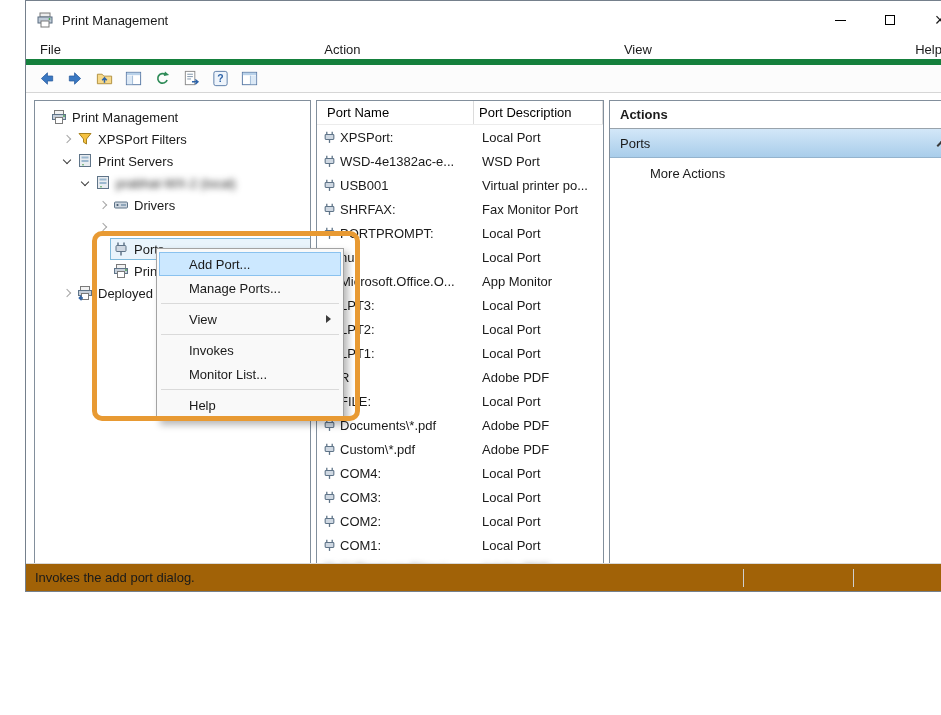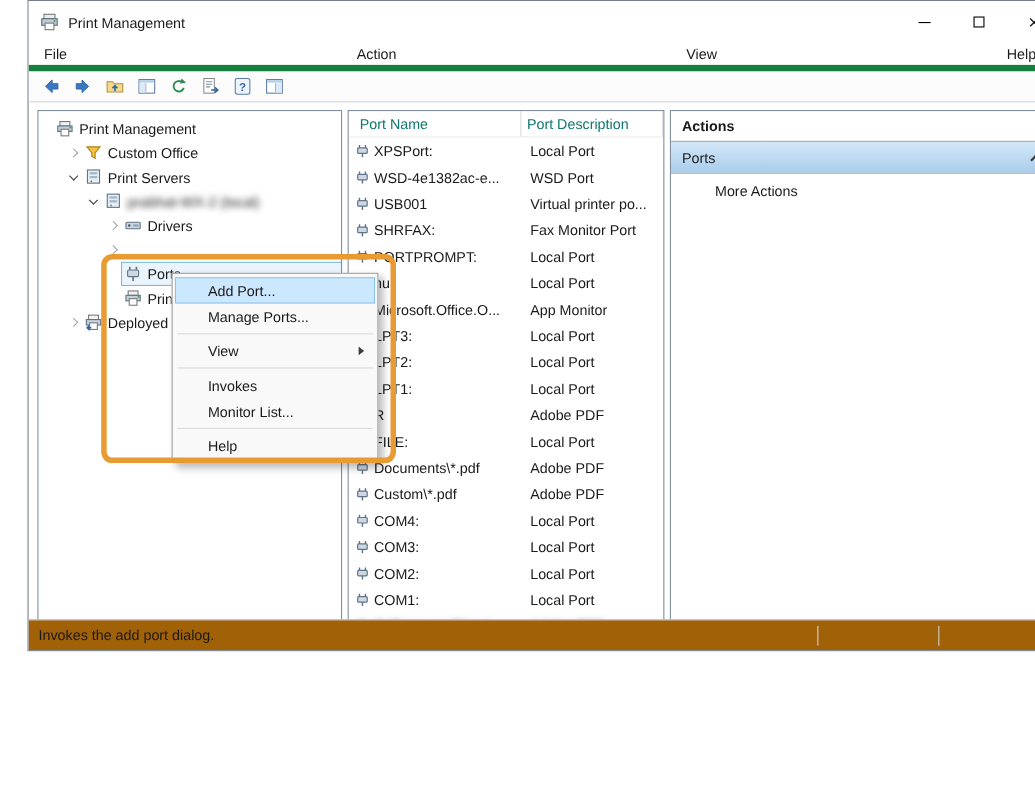--- a/index.html
+++ b/index.html
@@ -41,21 +41,21 @@
   .chev.down { border-color:#3c3c3c; transform:rotate(45deg); margin-top:-3px; }
   .tree-content { display:flex; align-items:center; flex:1; height:20px; padding:0 2px; min-width:0; }
   .tree-content.selected { background:#e9f4fc; outline:1px solid #7fbadc; }
   .tree-icon { width:16px; height:16px; margin-right:5px; flex:none; }
   .tree-icon svg { width:16px; height:16px; }
   .tree-label { white-space:nowrap; }
   .blurred { filter:blur(3px); }
 
   
   .list-header { display:flex; height:24px; border-bottom:1px solid #ececec; }
-  .col { display:flex; align-items:center; color:#0f766e; }
+  .col { display:flex; align-items:center; color:#000000; }
   .col1 { width:157px; padding-left:10px; border-right:1px solid #dcdcdc; }
   .col2 { flex:1; padding-left:5px; border-right:1px solid #dcdcdc; }
   .port-row { display:flex; align-items:center; height:24px; padding-left:6px; white-space:nowrap; }
   .port-icon { width:13px; height:13px; margin-right:4px; flex:none; }
   .port-icon svg { width:13px; height:13px; }
   .port-name { width:136px; overflow:hidden; }
   .port-desc { flex:1; padding-left:6px; overflow:hidden; }
 
   
   .hscroll { position:absolute; bottom:0; left:0; right:0; height:17px; background:#f0f0f0; border-top:1px solid #e3e3e3; }
@@ -190,21 +190,21 @@
         </span>
       </div>
       <div class="tree-row" style="padding-left: 24px;">
         <span class="expander">
           <span class="chev"></span>
         </span>
         <span class="tree-content">
           <span class="tree-icon"><svg viewBox="0 0 16 16">
               <path d="M2 2.5 h12 l-4.5 5.5 v5 l-3 -1.8 v-3.2 Z" fill="#f5c242" stroke="#a9831f"></path>
             </svg></span>
-          <span class="tree-label">Custom Office</span>
+          <span class="tree-label">XPSPort Filters</span>
         </span>
       </div>
       <div class="tree-row" style="padding-left: 24px; align-items: center;">
         <span class="expander">
           <span class="chev down"></span>
         </span>
         <span class="tree-content">
           <span class="tree-icon"><svg viewBox="0 0 16 16">
               <rect x="2.5" y="1.5" width="11" height="12" fill="#e8ecf0" stroke="#5f7488"></rect>
               <rect x="4.5" y="3.5" width="7" height="2" fill="#9cb8cf"></rect>

